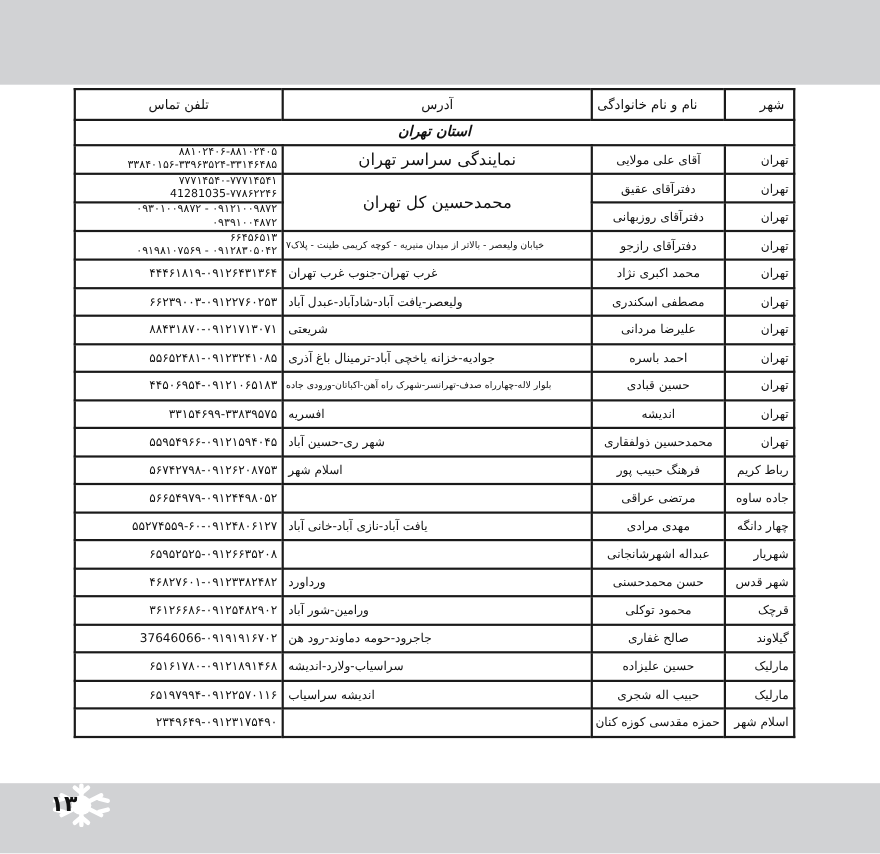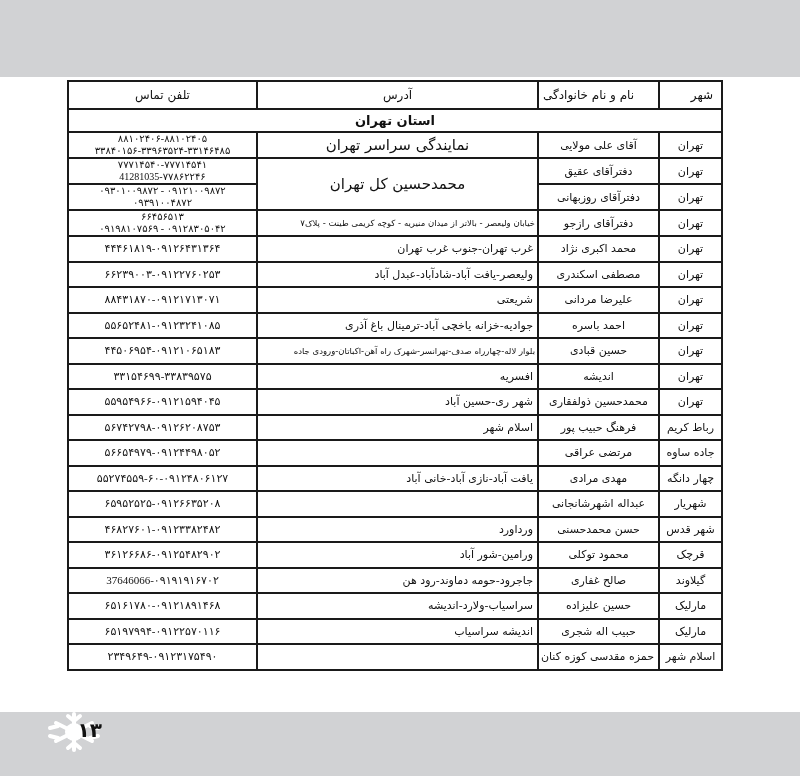--- a/index.html
+++ b/index.html
@@ -14,21 +14,21 @@
   }
   .bottom-band {
     position: absolute; left: 0; top: 712px; width: 800px; height: 64px;
     background: #d1d2d4;
   }
   .page-badge {
     position: absolute; left: 46px; top: 712px; width: 56px; height: 40px;
   }
   .page-badge svg { position: absolute; left: 0; top: 0; }
   .page-num {
-    position: absolute; left: 0; top: 6px; width: 56px; text-align: right;
+    position: absolute; left: 0; top: 6px; width: 56px; text-align: left;
     font-weight: bold; font-size: 20px; color: #111; direction: rtl;
     font-family: "DejaVu Sans", sans-serif;
   }
   table.contacts {
     position: absolute; left: 67px; top: 80px; width: 654px;
     border-collapse: collapse; direction: rtl;
     table-layout: fixed;
   }
   table.contacts td, table.contacts th {
     border: 2px solid #1a1a1a; padding: 0 4px;
@@ -37,30 +37,30 @@
   }
   col.c-city { width: 63px; }
   col.c-name { width: 121px; }
   col.c-addr { width: 281px; }
   col.c-phone { width: 189px; }
   th { height: 26px; font-size: 12px !important; }
   th.h-city { text-align: right; padding-right: 8px !important; margin-left: 32px; }
   th.h-name { text-align: left; padding-right: 6px !important; }
   th.h-addr, th.h-phone { text-align: center; }
   tr.province td {
-    height: 21px; text-align: center; font-weight: bold; 
+    height: 21px; text-align: center; font-weight: bold; font-style: italic;
     font-size: 13px;
   }
   tr.row td { height: 23.5px; }
-  td.city { text-align: center; font-weight: bold; font-size: 11px; }
+  td.city { text-align: right; font-weight: bold; font-size: 11px; }
   td.name { text-align: center; }
-  td.addr { text-align: right; }
+  td.addr { text-align: left; }
   td.addr.big { text-align: center; font-size: 15px; border-radius: 12px; }
   td.addr.small { font-size: 8.5px; padding: 0 2px; }
-  td.phone { text-align: center; direction: ltr; font-size: 10.5px; letter-spacing: 0.2px; font-family: Liberation Serif, serif; }
+  td.phone { text-align: right; direction: ltr; font-size: 10.5px; letter-spacing: 0.2px; }
   td.phone.two { line-height: 12px; font-size: 10px; }
   .line { display: block; }
 </style>
 </head>
 <body>
 
 <div class="top-band"></div>
 
 <table class="contacts">
   <colgroup>

